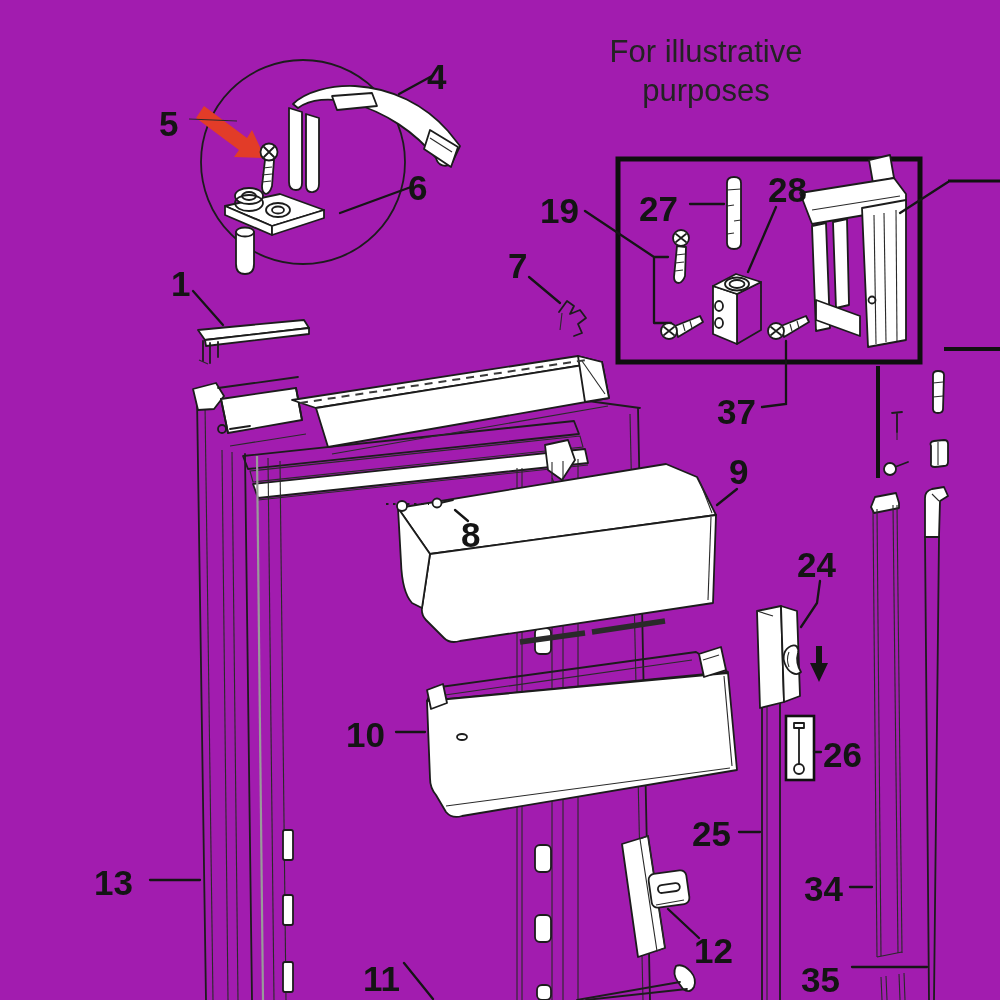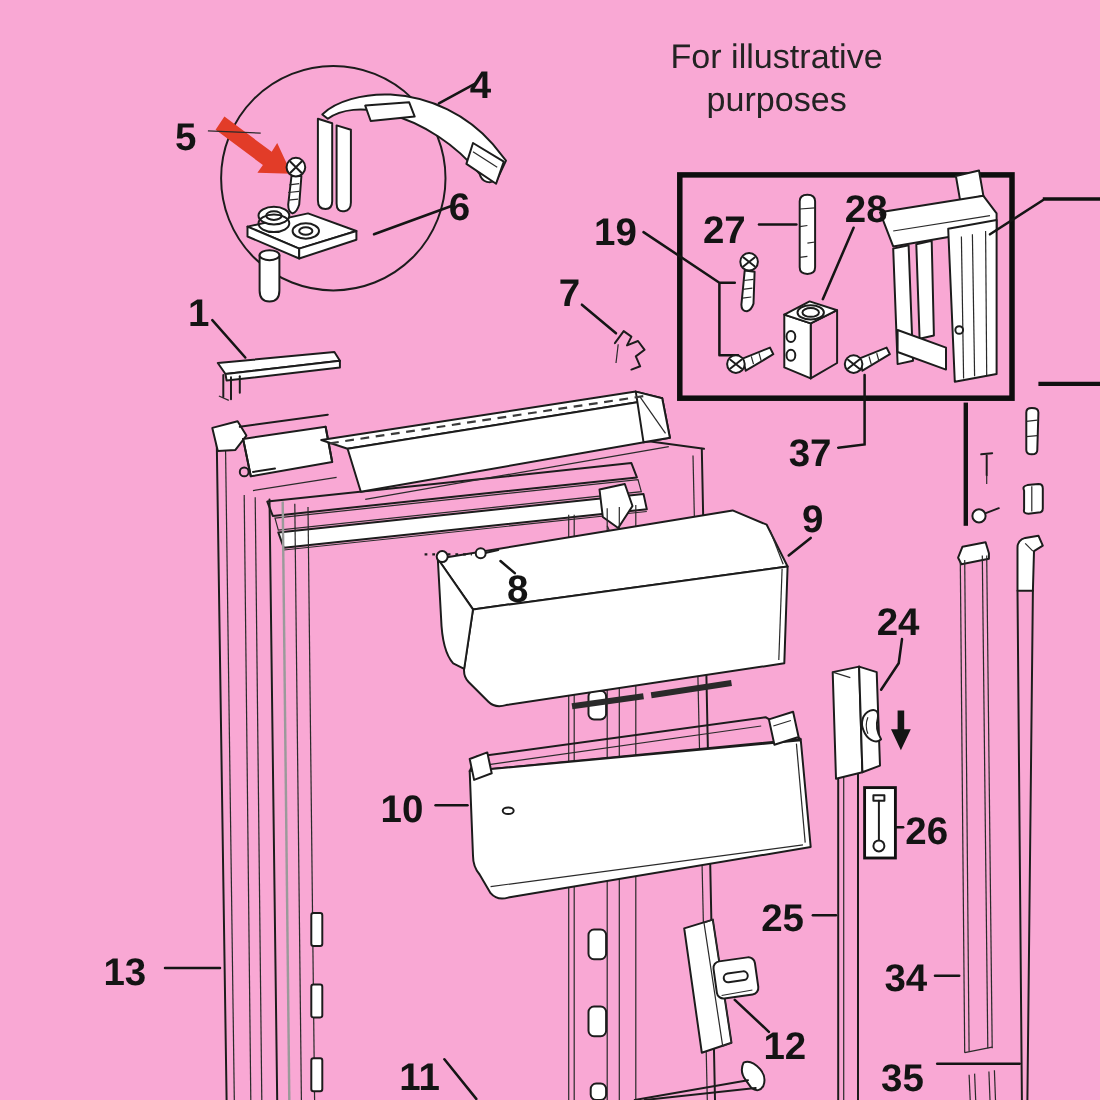--- a/index.html
+++ b/index.html
@@ -1,16 +1,16 @@
 <!DOCTYPE html>
 <html><head>
 <meta charset="utf-8">
 <style>
   html,body{margin:0;padding:0;background:#fff;}
-  .stage{position:relative;width:1000px;height:1000px;background:#f9a8d4;overflow:hidden;
+  .stage{position:relative;width:1000px;height:1000px;background:#a21caf;overflow:hidden;
          font-family:"Liberation Sans",sans-serif;}
   svg{display:block}
   .ln{stroke:#1c1c1c;fill:none;stroke-width:1.8;stroke-linecap:round;stroke-linejoin:round;}
   .lnw{stroke:#1c1c1c;fill:#ffffff;stroke-width:1.8;stroke-linecap:round;stroke-linejoin:round;}
   .lnthin{stroke:#2a2a2a;fill:none;stroke-width:1.1;}
   .lead{stroke:#151515;fill:none;stroke-width:2.3;stroke-linecap:round;}
   .lead-th{stroke:#111;fill:none;stroke-width:4;}
   .boxborder{stroke:#0e0e0e;fill:none;stroke-width:5;}
   .num{font-family:"Liberation Sans",sans-serif;font-size:35px;font-weight:700;fill:#141414;}
   .title-txt{font-family:"Liberation Sans",sans-serif;font-size:31px;font-weight:400;fill:#232323;}

